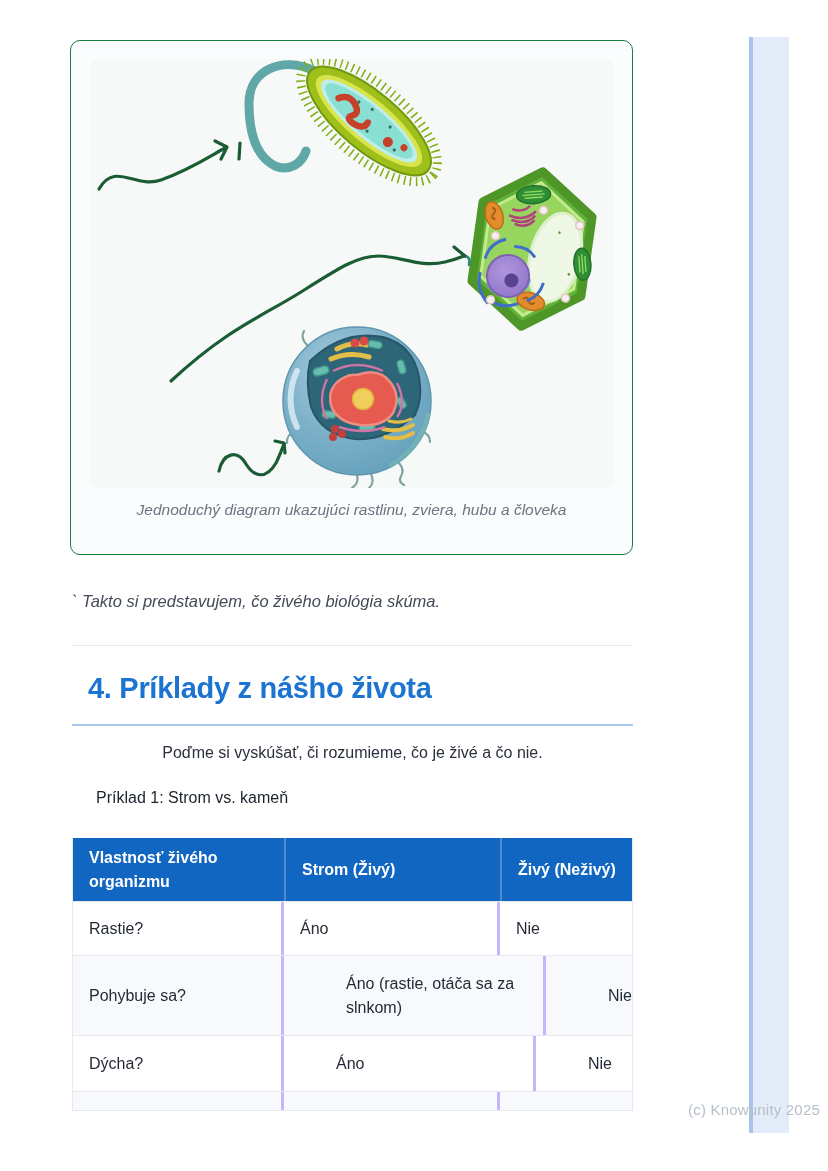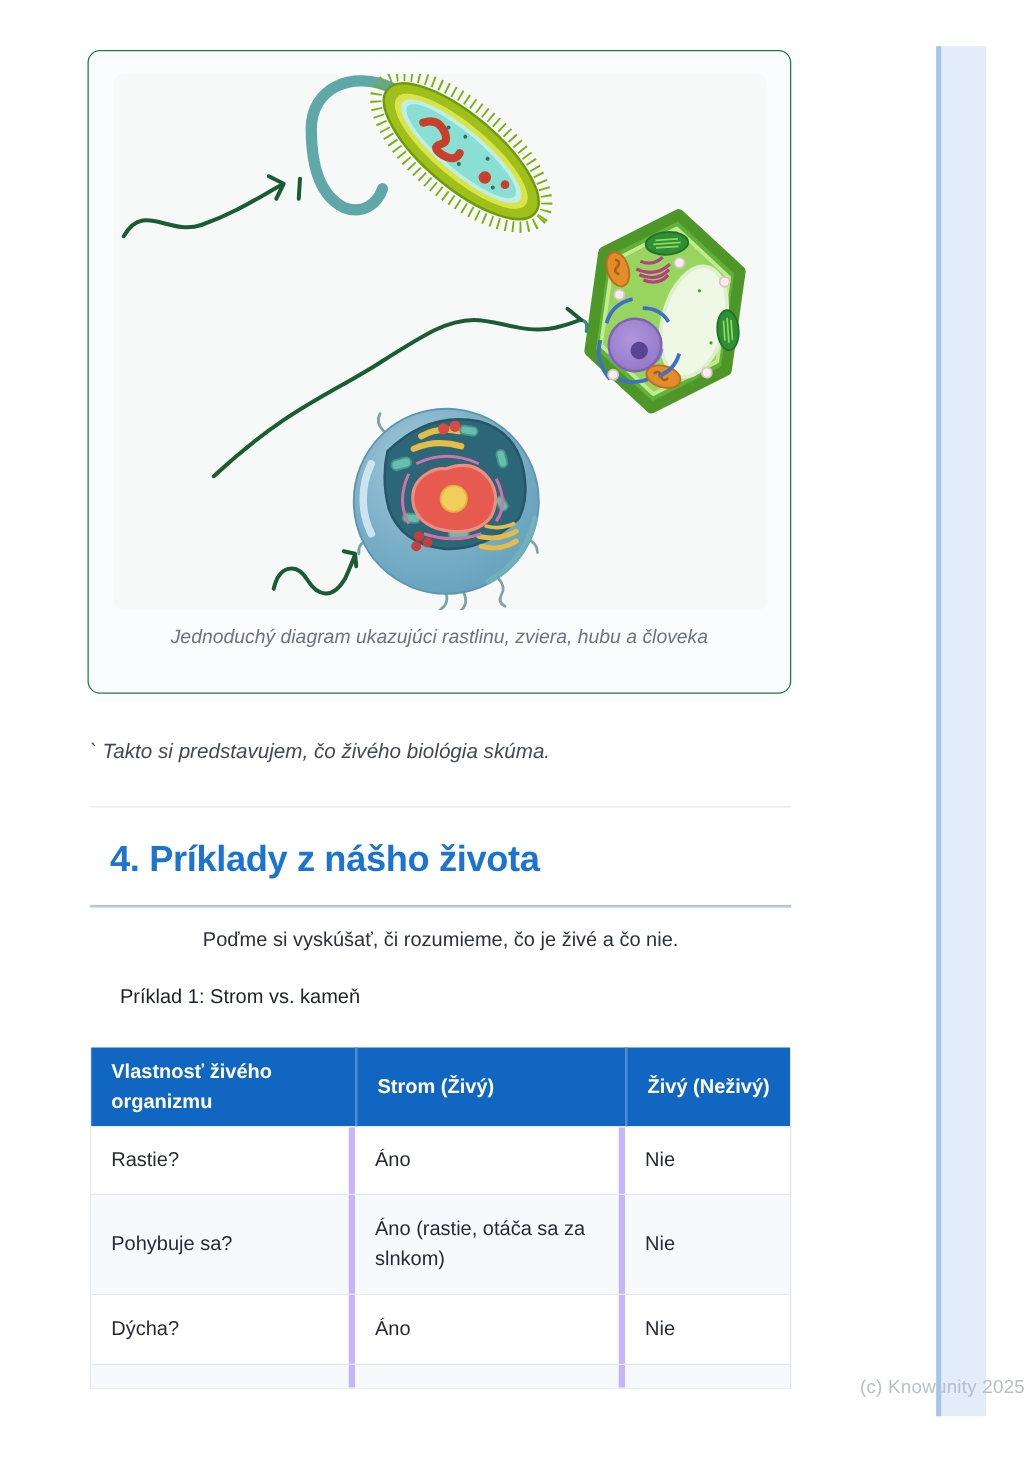--- a/index.html
+++ b/index.html
@@ -30,28 +30,28 @@
                    font-size:16px; font-weight:400; color:#1c222c;margin-left:24px; }
 
   
   .table { position:absolute; left:72px; top:838px; width:561px;
            border:1px solid #e5e9ef; border-top:none; }
   .t-row { display:flex; width:100%; }
   .t-row.head { background:#1166c2; height:63px; }
   .t-row.head .t-cell { color:#ffffff; font-weight:700; border-right:none; }
   .t-row.head .t-cell + .t-cell { border-left:2px solid #4f8ad2; }
   .t-cell { display:flex; align-items:center; padding:10px 16px;
-            font-size:16px; line-height:1.5; border-right:5px solid #c4b5fd; }
+            font-size:16px; line-height:1.5; border-right:3px solid #c4b5fd; }
   .t-cell:last-child { border-right:none; }
   .c1 { width:211px; flex:0 0 211px; }
   .c2 { width:216px; flex:0 0 216px; }
   .c3 { width:134px; flex:1; }
   .t-row.body { background:#ffffff; border-top:1px solid #e5e9ef; }
   .t-row.body.stripe { background:#f7f9fc; }
-  .r1 { height:54px; } .r2 { height:80px; } .r3 { height:56px; }
+  .r1 { height:54px; } .r2 { height:80px;gap:46px; } .r3 { height:56px;gap:36px; }
   .t-row.partial { height:19px; background:#f7f9fc; border-top:1px solid #e5e9ef; }
   .t-row.partial .t-cell { padding:0 16px; }
 
   
   .scroll-strip { position:absolute; left:749px; top:37px; width:40px; height:1096px;
                   background:#e3edfa; border-left:4px solid #a6c3ea; }
 
   
   .watermark { position:absolute; left:688px; top:1101px; font-size:15px;
                color:#b7c0ca; letter-spacing:0.2px; z-index:5; }

